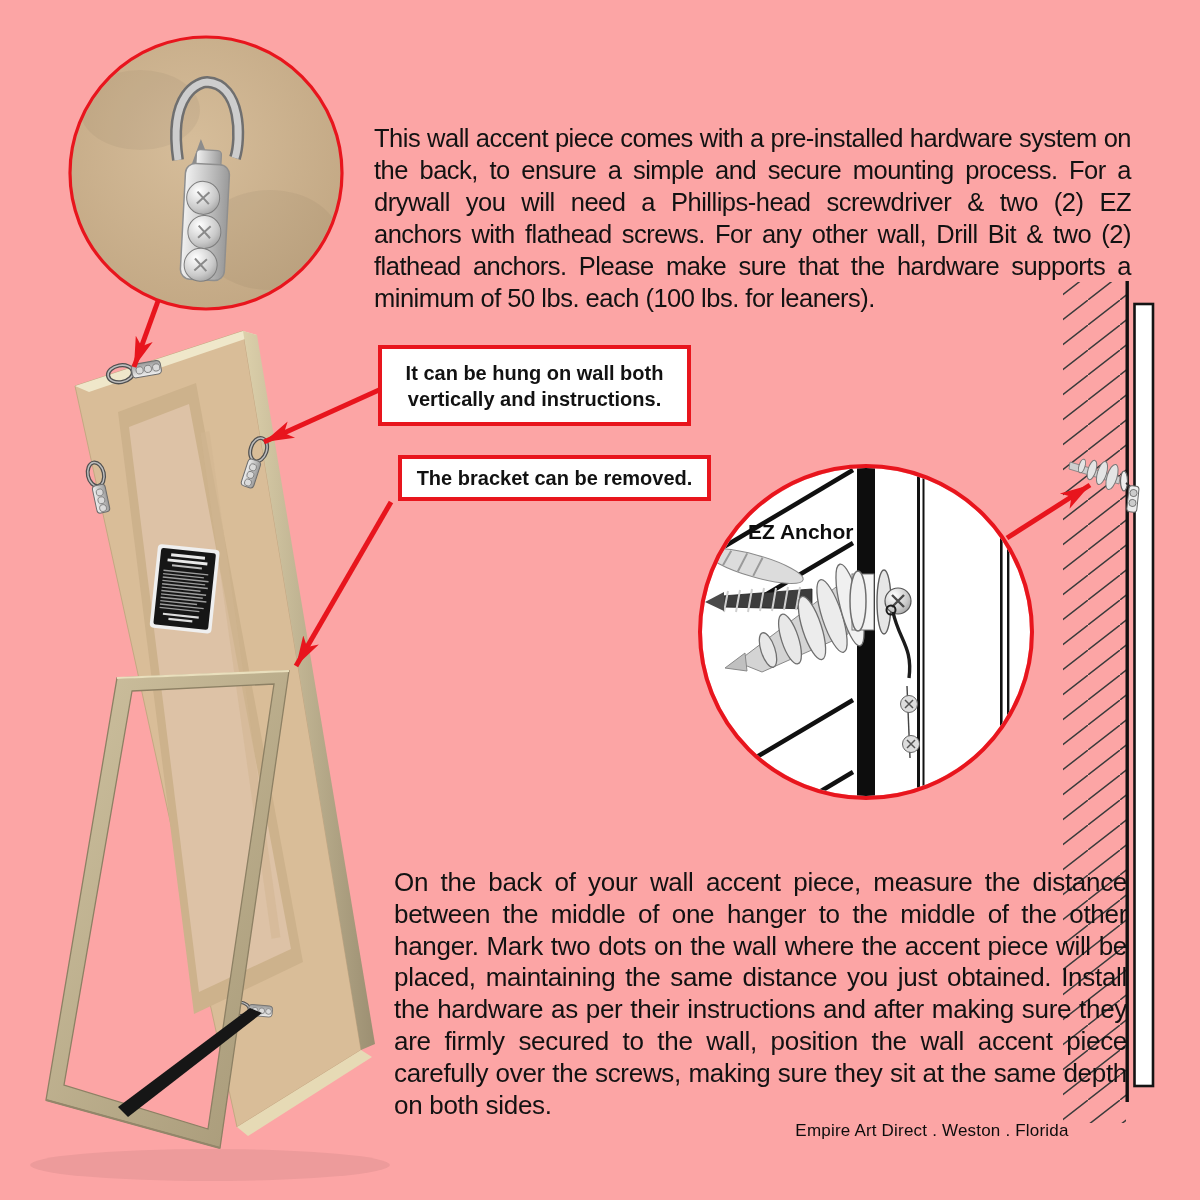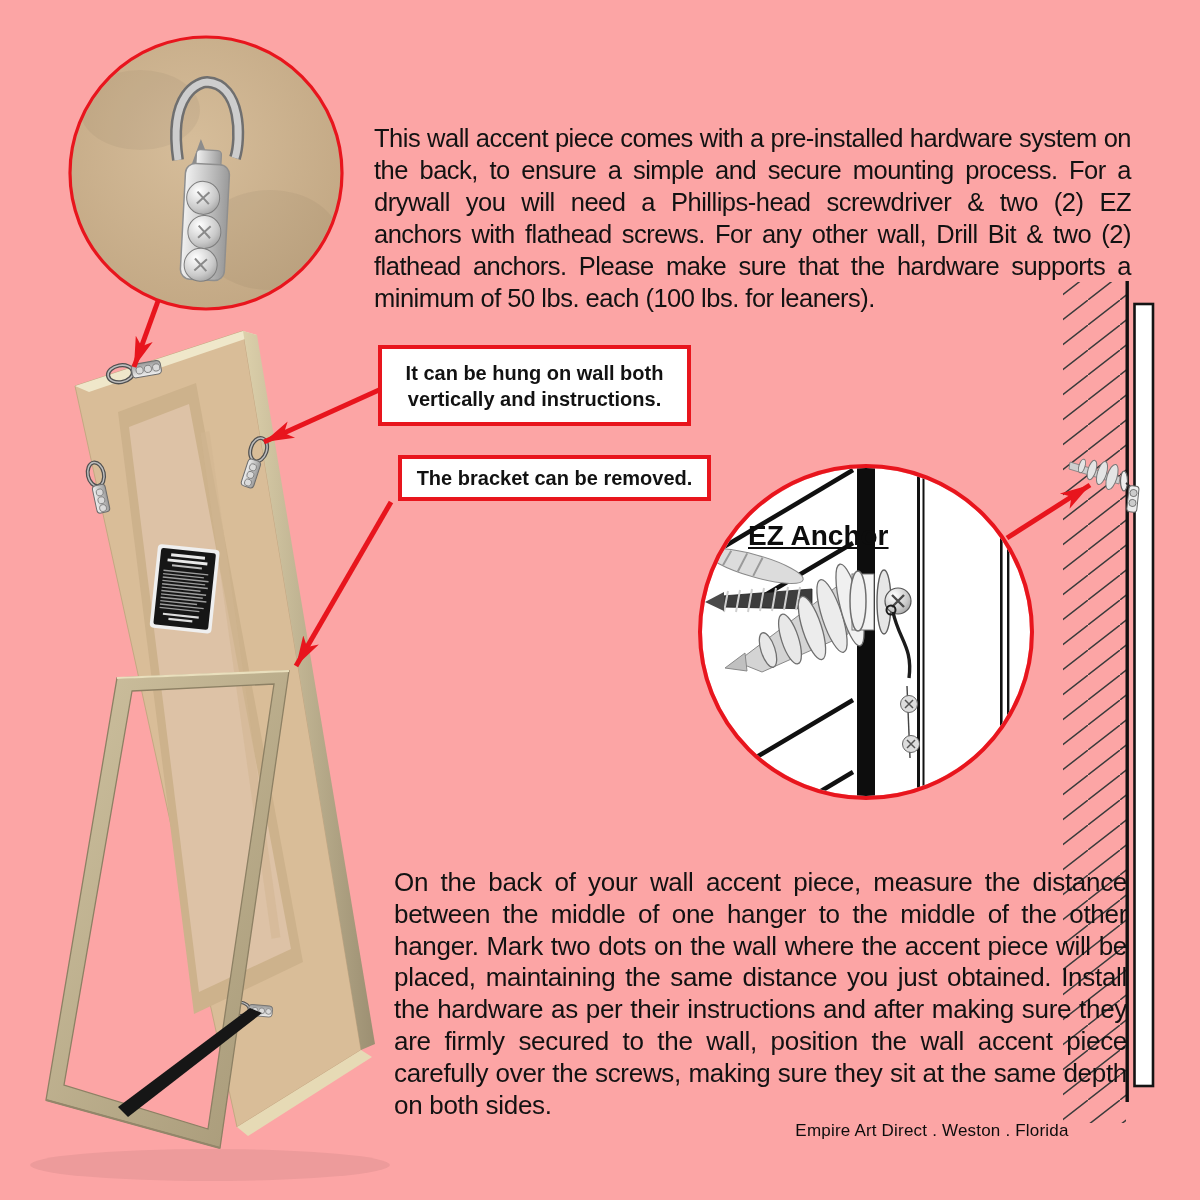--- a/index.html
+++ b/index.html
@@ -11,21 +11,21 @@
   .para { position:absolute; text-align:justify; color:#121212; }
   #para-top   { left:374px; top:96px;  width:757px; font-size:25.5px; line-height:32px; letter-spacing:-0.5px; }
   #para-bottom{ left:374px; top:841px; width:733px; font-size:26px;   line-height:31.8px; letter-spacing:-0.3px;margin-left:20px; }
   .callout {
     position:absolute; border:4px solid var(--accent_red,#e8151d); background:#fff;
     font-weight:bold; text-align:center; display:flex; align-items:center; justify-content:center;
     box-sizing:border-box; padding:0 4px; color:#121212;
   }
   #callout-hang    { left:378px; top:345px; width:313px; height:81px; font-size:20px; line-height:26px; }
   #callout-bracket { left:378px; top:455px; width:313px; height:46px; font-size:20px;margin-left:20px; }
-  #ez-label { position:absolute; left:748px; top:520px; font-weight:bold; font-size:28px; color:#0d0d0d;text-decoration:underline; }
+  #ez-label { position:absolute; left:748px; top:520px; font-weight:bold; font-size:21px; color:#0d0d0d; }
   #footer   { position:absolute; left:752px; top:1121px; width:360px; text-align:center;
               font-weight:normal; font-size:17px; letter-spacing:0.2px; color:#0d0d0d; }
   .red-stroke { stroke: var(--accent_red,#e8151d); }
   .red-fill   { fill:   var(--accent_red,#e8151d); }
 </style>
 </head>
 <body>
 
 <div class="canvas">
 

